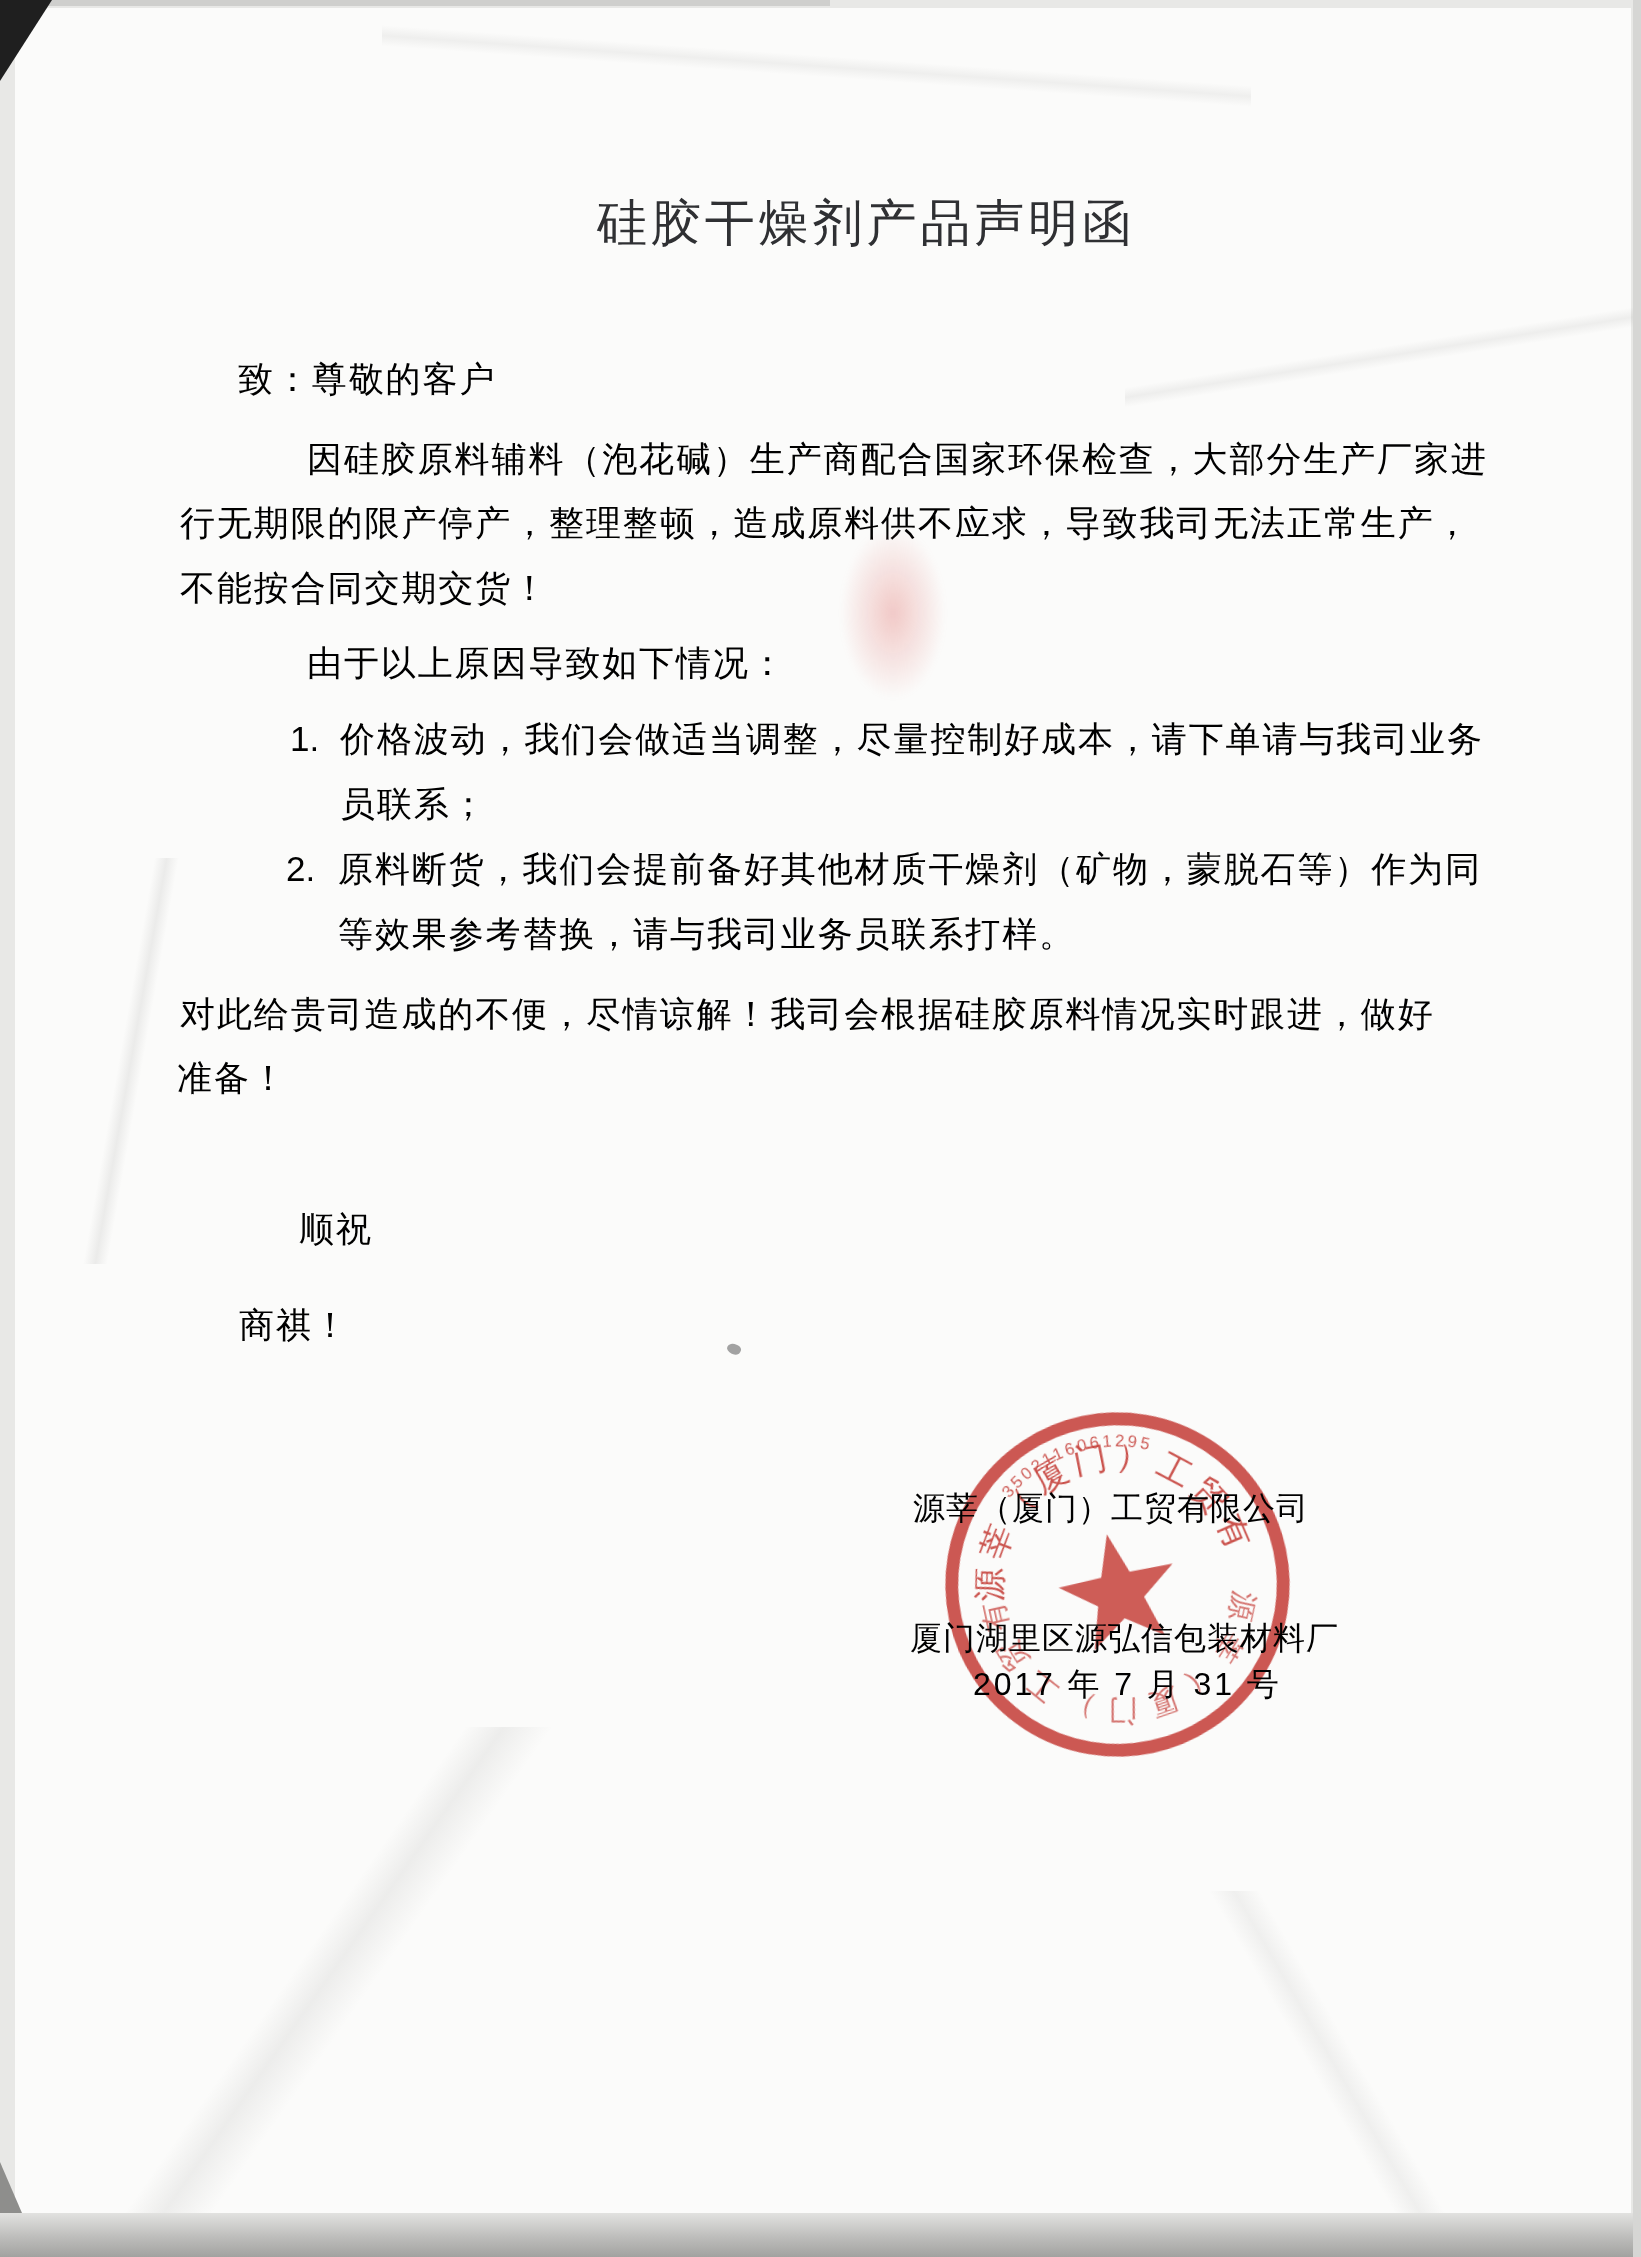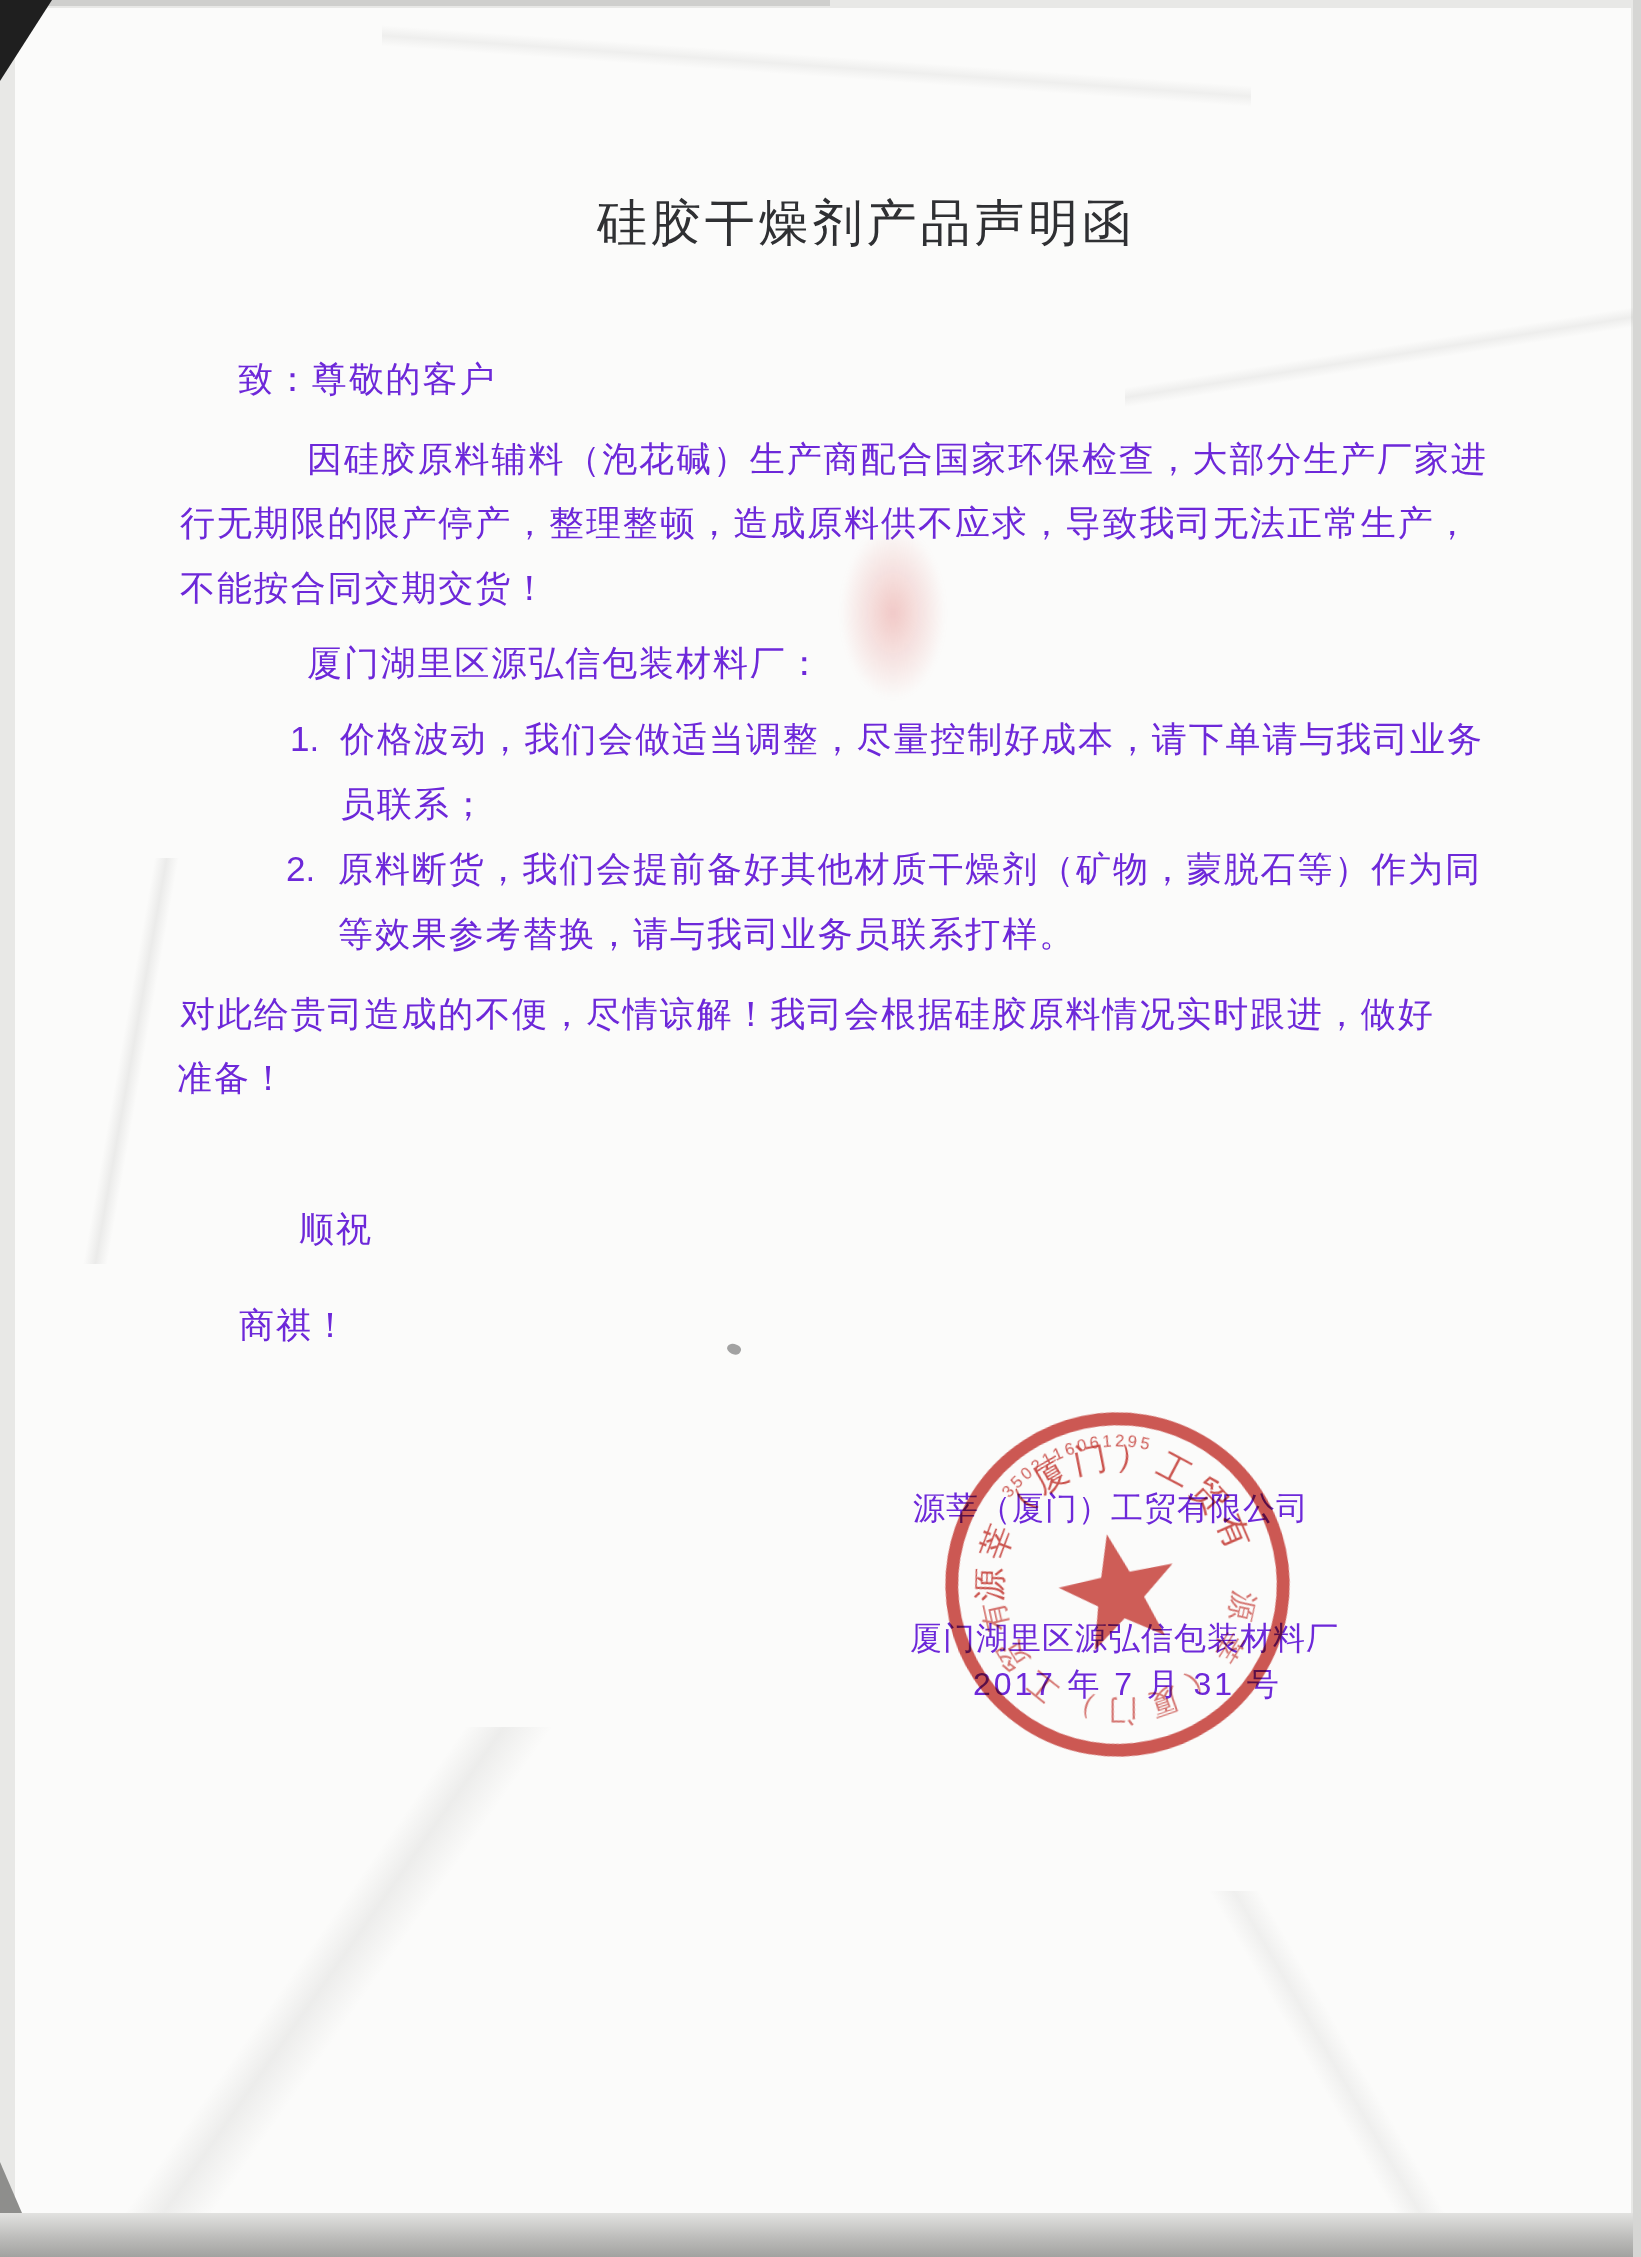--- a/index.html
+++ b/index.html
@@ -28,21 +28,21 @@
   
   .corner-tl{position:absolute;left:0;top:0;width:52px;height:81px;background:#1f1f1f;
     clip-path:polygon(0 0,100% 0,0 100%);}
   .corner-tl2{position:absolute;left:0;top:0;width:830px;height:5.8px;background:#cfcfcd;}
   .corner-bl{position:absolute;left:0;bottom:37px;width:25px;height:58px;background:#8e8e8c;
     clip-path:polygon(0 0,100% 100%,0 100%);}
   .bottom-band{position:absolute;left:0;right:0;bottom:0;height:44px;
     background:linear-gradient(#e2e2e0,#bdbdbb 55%,#a2a2a0);}
   .right-edge{position:absolute;right:0;top:0;width:7.7px;height:100%;background:#d6d6d4;}
   
-  .tx{position:absolute;color:#6d28d9;font-size:35px;line-height:1.15;letter-spacing:1.9px;white-space:nowrap;}
+  .tx{position:absolute;color:#000000;font-size:35px;line-height:1.15;letter-spacing:1.9px;white-space:nowrap;}
   .title{font-size:50px;letter-spacing:3.9px;color:#2f3033;font-weight:500;}
   .sig{font-size:32px;letter-spacing:1px;}
   
   .residue{position:absolute;left:840px;top:526px;width:106px;height:174px;
     background:radial-gradient(ellipse at center,rgba(226,120,116,.38),rgba(226,120,116,0) 70%);
     filter:blur(2.9px);}
   .speck{position:absolute;left:727px;top:1344px;width:13.5px;height:9.7px;background:rgba(90,90,90,.55);
     border-radius:60% 40% 50% 50%;transform:rotate(24deg);}
   
   .seal{position:absolute;left:935px;top:1402px;width:365px;height:365px;
@@ -62,21 +62,21 @@
 </div>
 
 <div class="tx title" style="left:597px;top:195px;">硅胶干燥剂产品声明函</div>
 
 <div class="tx" style="left:238px;top:359px;">致：尊敬的客户</div>
 
 <div class="tx" style="left:307px;top:439px;">因硅胶原料辅料（泡花碱）生产商配合国家环保检查，大部分生产厂家进</div>
 <div class="tx" style="left:180px;top:503px;">行无期限的限产停产，整理整顿，造成原料供不应求，导致我司无法正常生产，</div>
 <div class="tx" style="left:180px;top:568px;">不能按合同交期交货！</div>
 
-<div class="tx" style="left:307px;top:643px;">厦门湖里区源弘信包装材料厂：</div>
+<div class="tx" style="left:307px;top:643px;">由于以上原因导致如下情况：</div>
 
 <div class="tx" style="left:290px;top:719px;letter-spacing:0;">1.</div>
 <div class="tx" style="left:340px;top:719px;">价格波动，我们会做适当调整，尽量控制好成本，请下单请与我司业务</div>
 <div class="tx" style="left:340px;top:784px;">员联系；</div>
 
 <div class="tx" style="left:286px;top:849px;letter-spacing:0;">2.</div>
 <div class="tx" style="left:338px;top:849px;">原料断货，我们会提前备好其他材质干燥剂（矿物，蒙脱石等）作为同</div>
 <div class="tx" style="left:338px;top:914px;">等效果参考替换，请与我司业务员联系打样。</div>
 
 <div class="tx" style="left:180px;top:994px;">对此给贵司造成的不便，尽情谅解！我司会根据硅胶原料情况实时跟进，做好</div>

